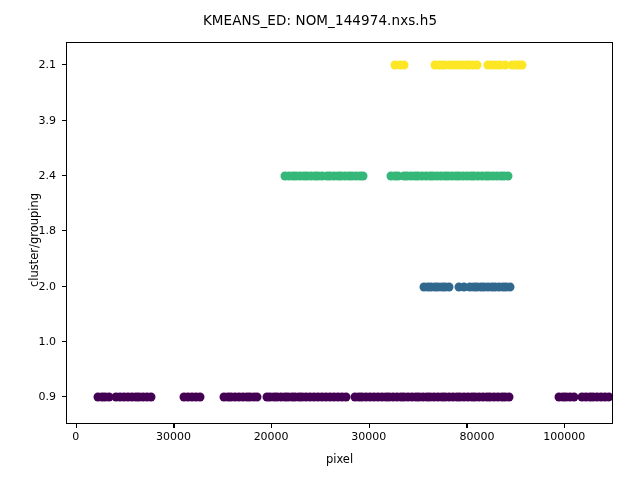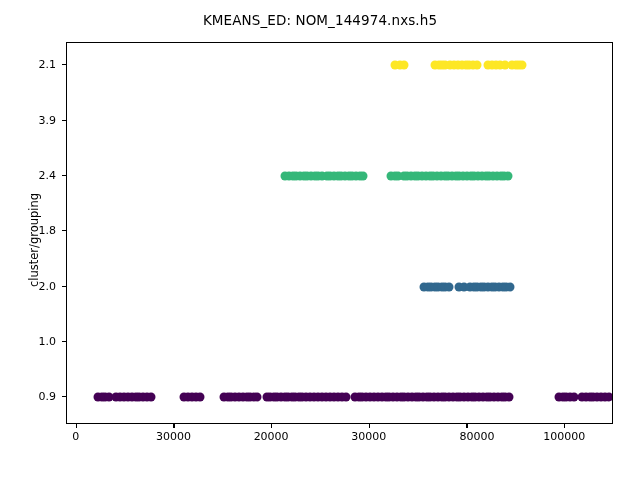--- a/index.html
+++ b/index.html
@@ -336,15 +336,16 @@
       <div class="tick-mark-y" style="left: 62.4px; top: 230.232px;"></div>
       <div class="tick-label-y" style="left: 16px; top: 230.232px;">1.8</div>
       <div class="tick-mark-y" style="left: 62.4px; top: 174.87px;"></div>
       <div class="tick-label-y" style="left: 16px; top: 174.87px;">2.4</div>
       <div class="tick-mark-y" style="left: 62.4px; top: 119.507px;"></div>
       <div class="tick-label-y" style="left: 16px; top: 119.507px;">3.9</div>
       <div class="tick-mark-y" style="left: 62.4px; top: 64.1449px;"></div>
       <div class="tick-label-y" style="left: 16px; top: 64.1449px;">2.1</div>
     </div>
 
+  <div id="xlabel">pixel</div>
   <div id="ylabel">cluster/grouping</div>
 
 </div>
 
 </body></html>

